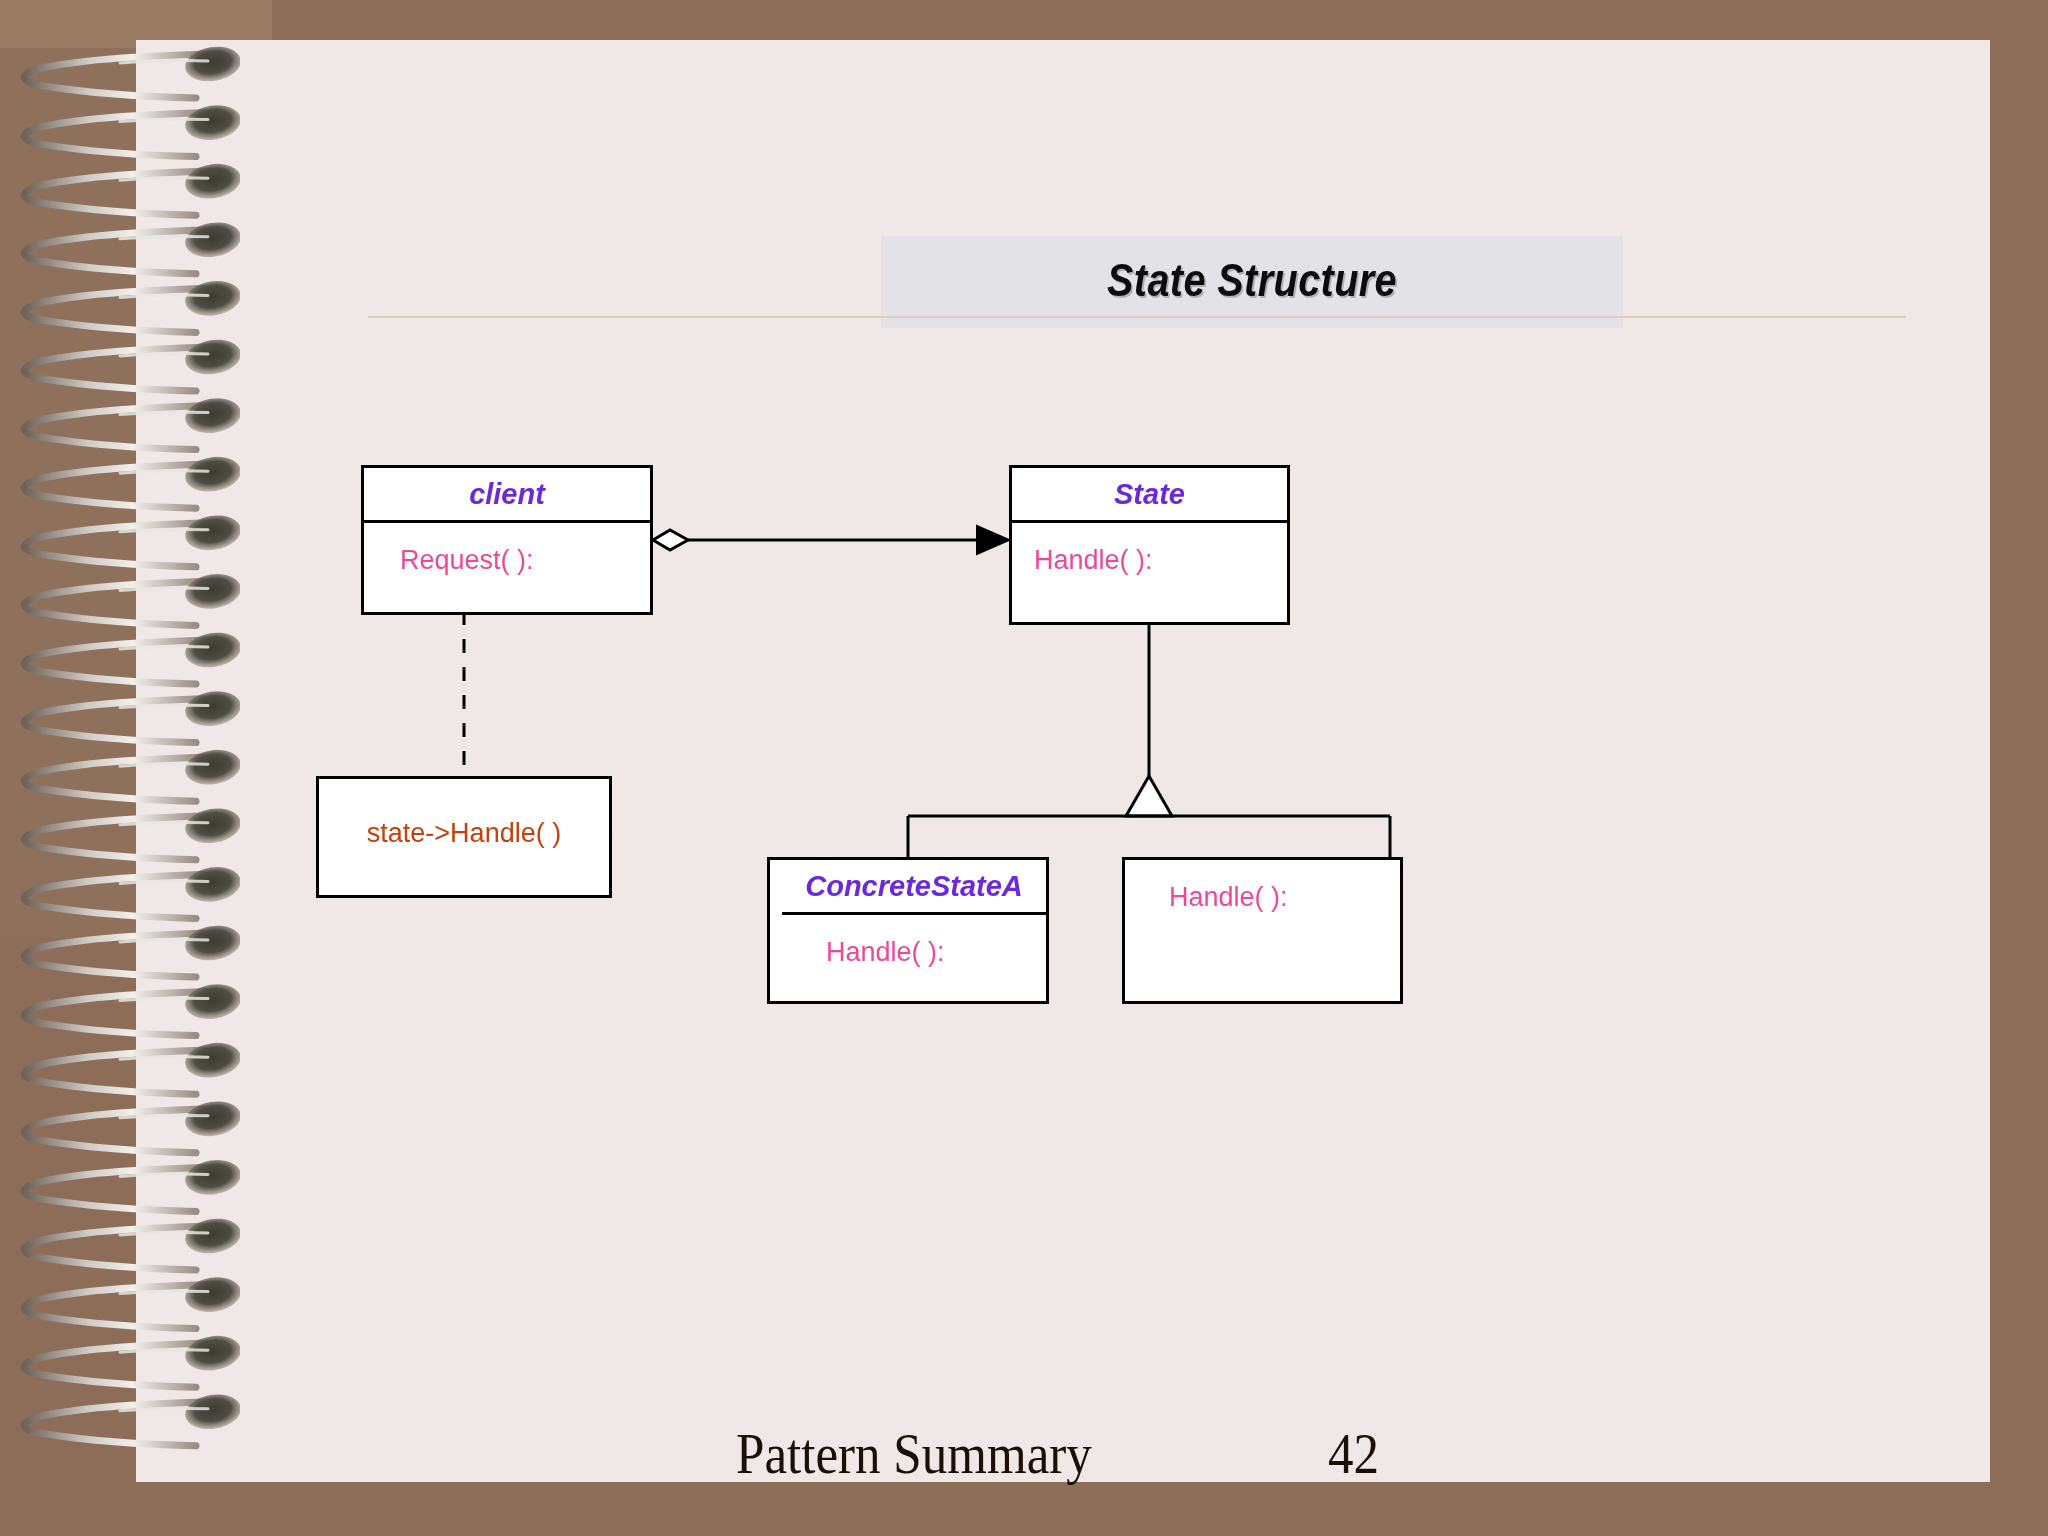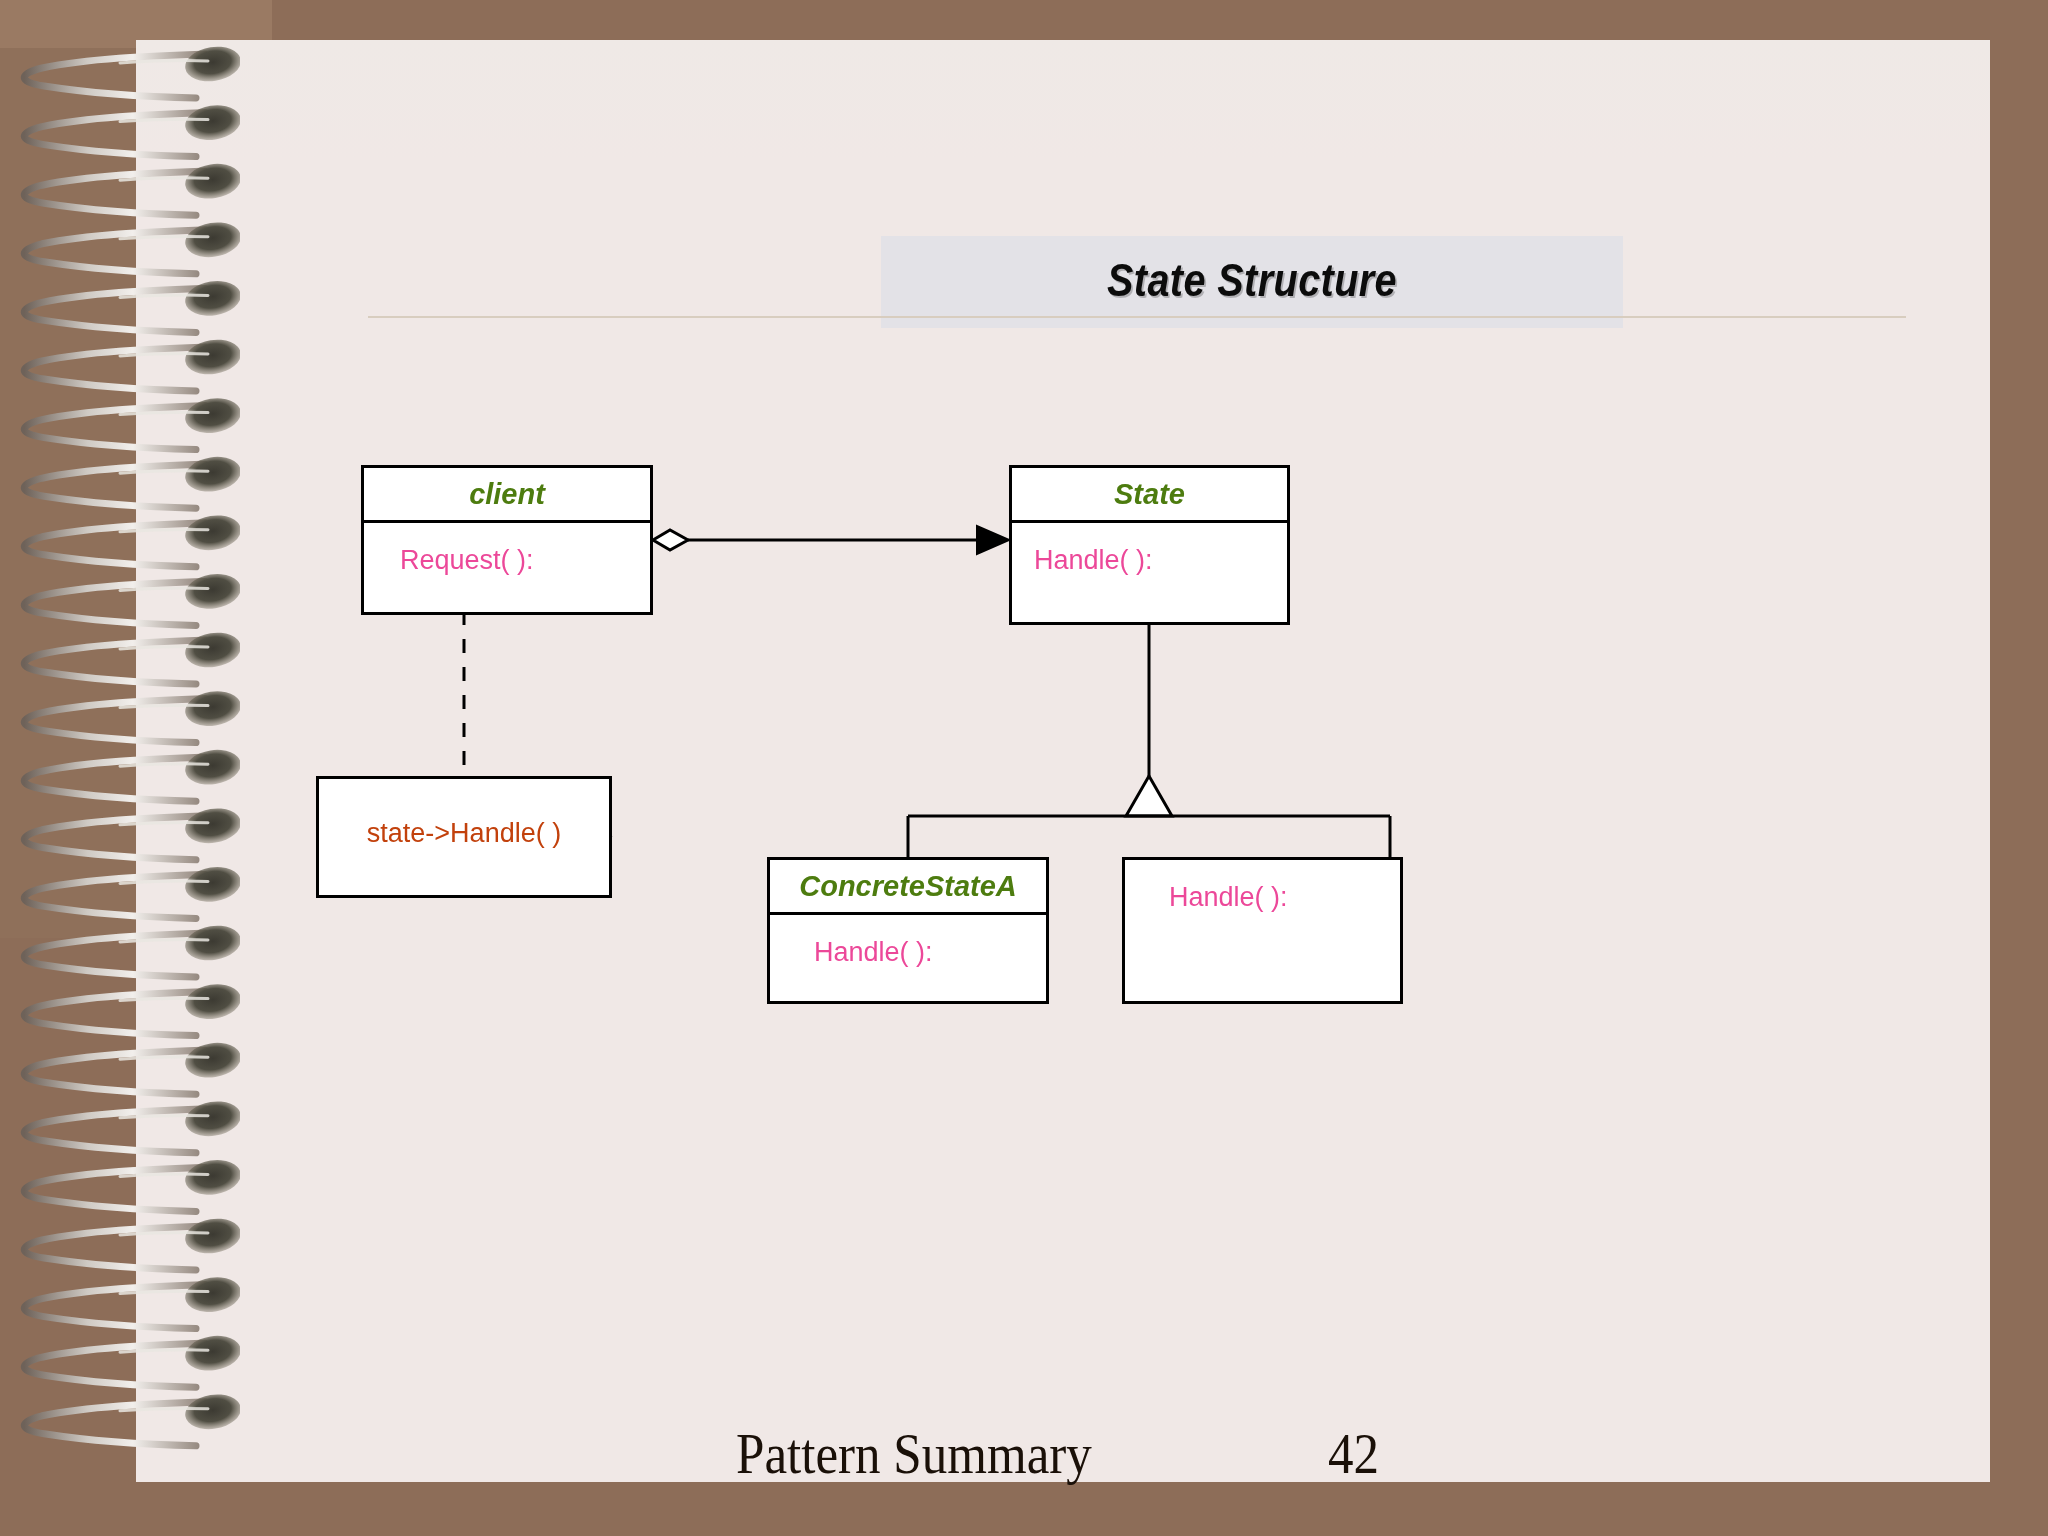--- a/index.html
+++ b/index.html
@@ -119,40 +119,40 @@
     border: 3px solid #000000;
     box-sizing: border-box;
   }
   .uml-title {
     height: 52px;
     line-height: 52px;
     text-align: center;
     font-weight: bold;
     font-style: italic;
     font-size: 29px;
-    color: #4d7c0f;
+    color: #6d28d9;
     border-bottom: 3px solid #000;
     white-space: nowrap;
     overflow: hidden;
   }
   .uml-ops {
     padding-top: 22px;
     padding-left: 40px;
     font-size: 27px;
     color: #ec4899;
     white-space: nowrap;
   }
 
   #box-client { left: 225px; top: 425px; width: 292px; height: 150px; }
   #box-client .uml-ops { padding-left: 36px; }
 
   #box-state { left: 873px; top: 425px; width: 281px; height: 160px; }
   #box-state .uml-ops { padding-left: 22px; }
 
-  #box-csa { left: 631px; top: 817px; width: 282px; height: 147px; }
+  #box-csa { left: 631px; top: 817px; width: 282px; height: 147px; padding-left: 12px; }
   #box-csa .uml-ops { padding-left: 44px; }
 
   #box-csb { left: 986px; top: 817px; width: 281px; height: 147px; }
   #box-csb .uml-ops { padding-left: 44px; }
 
   
   #note-box {
     position: absolute;
     left: 180px;
     top: 736px;

